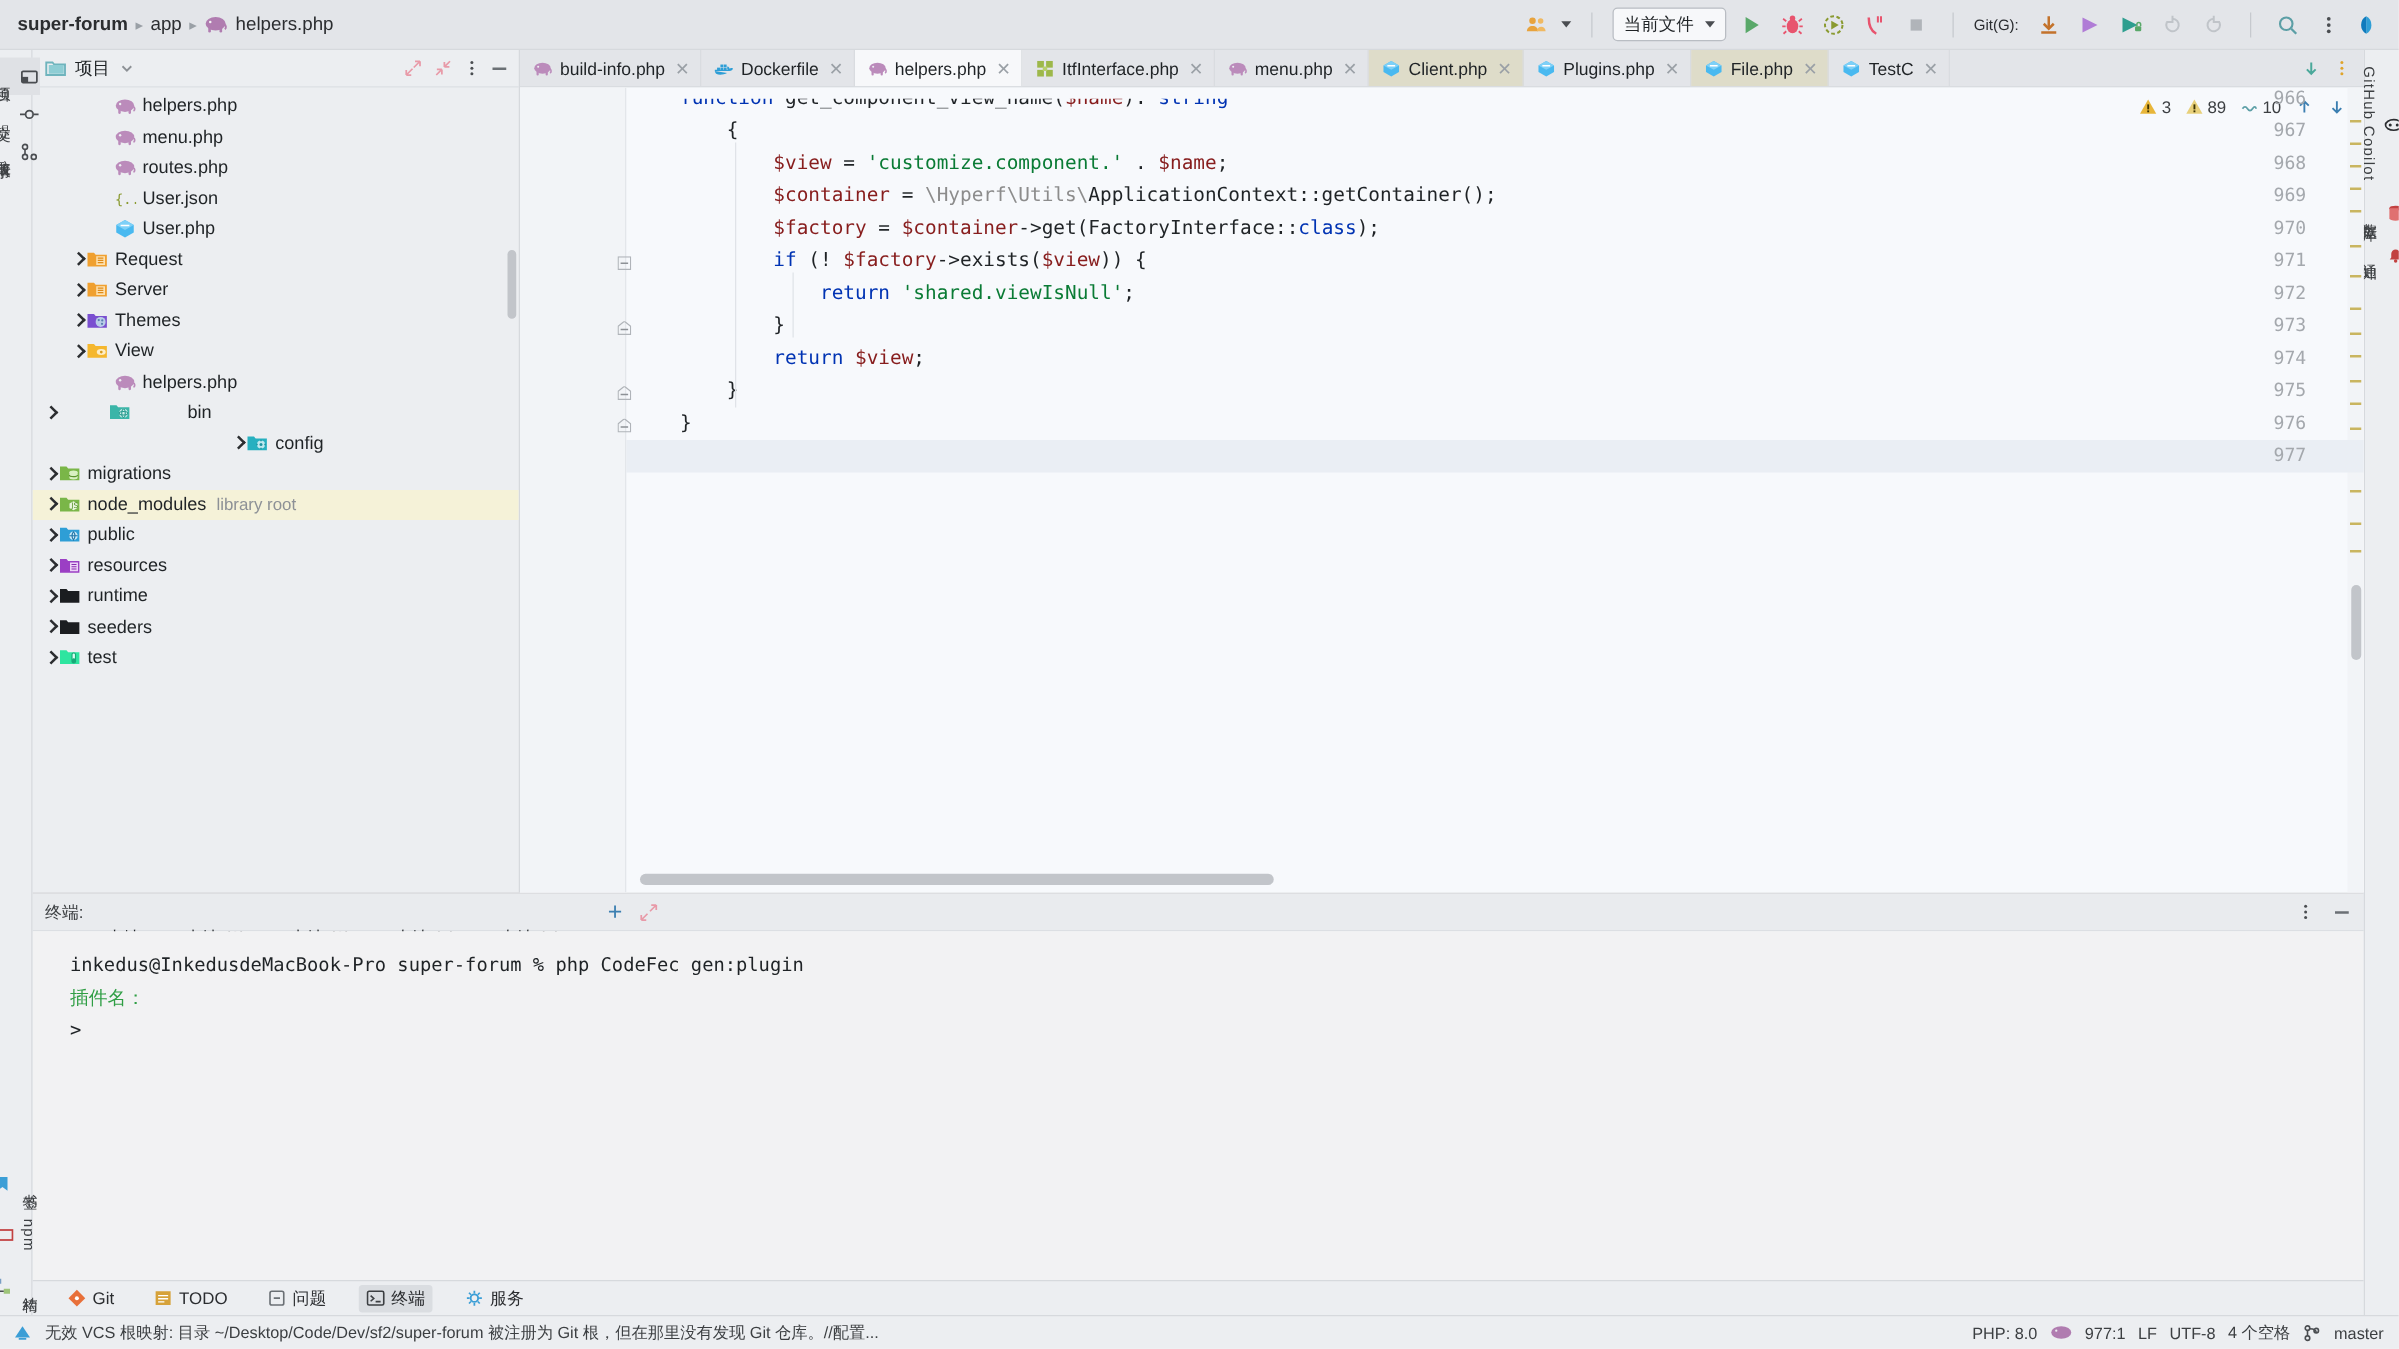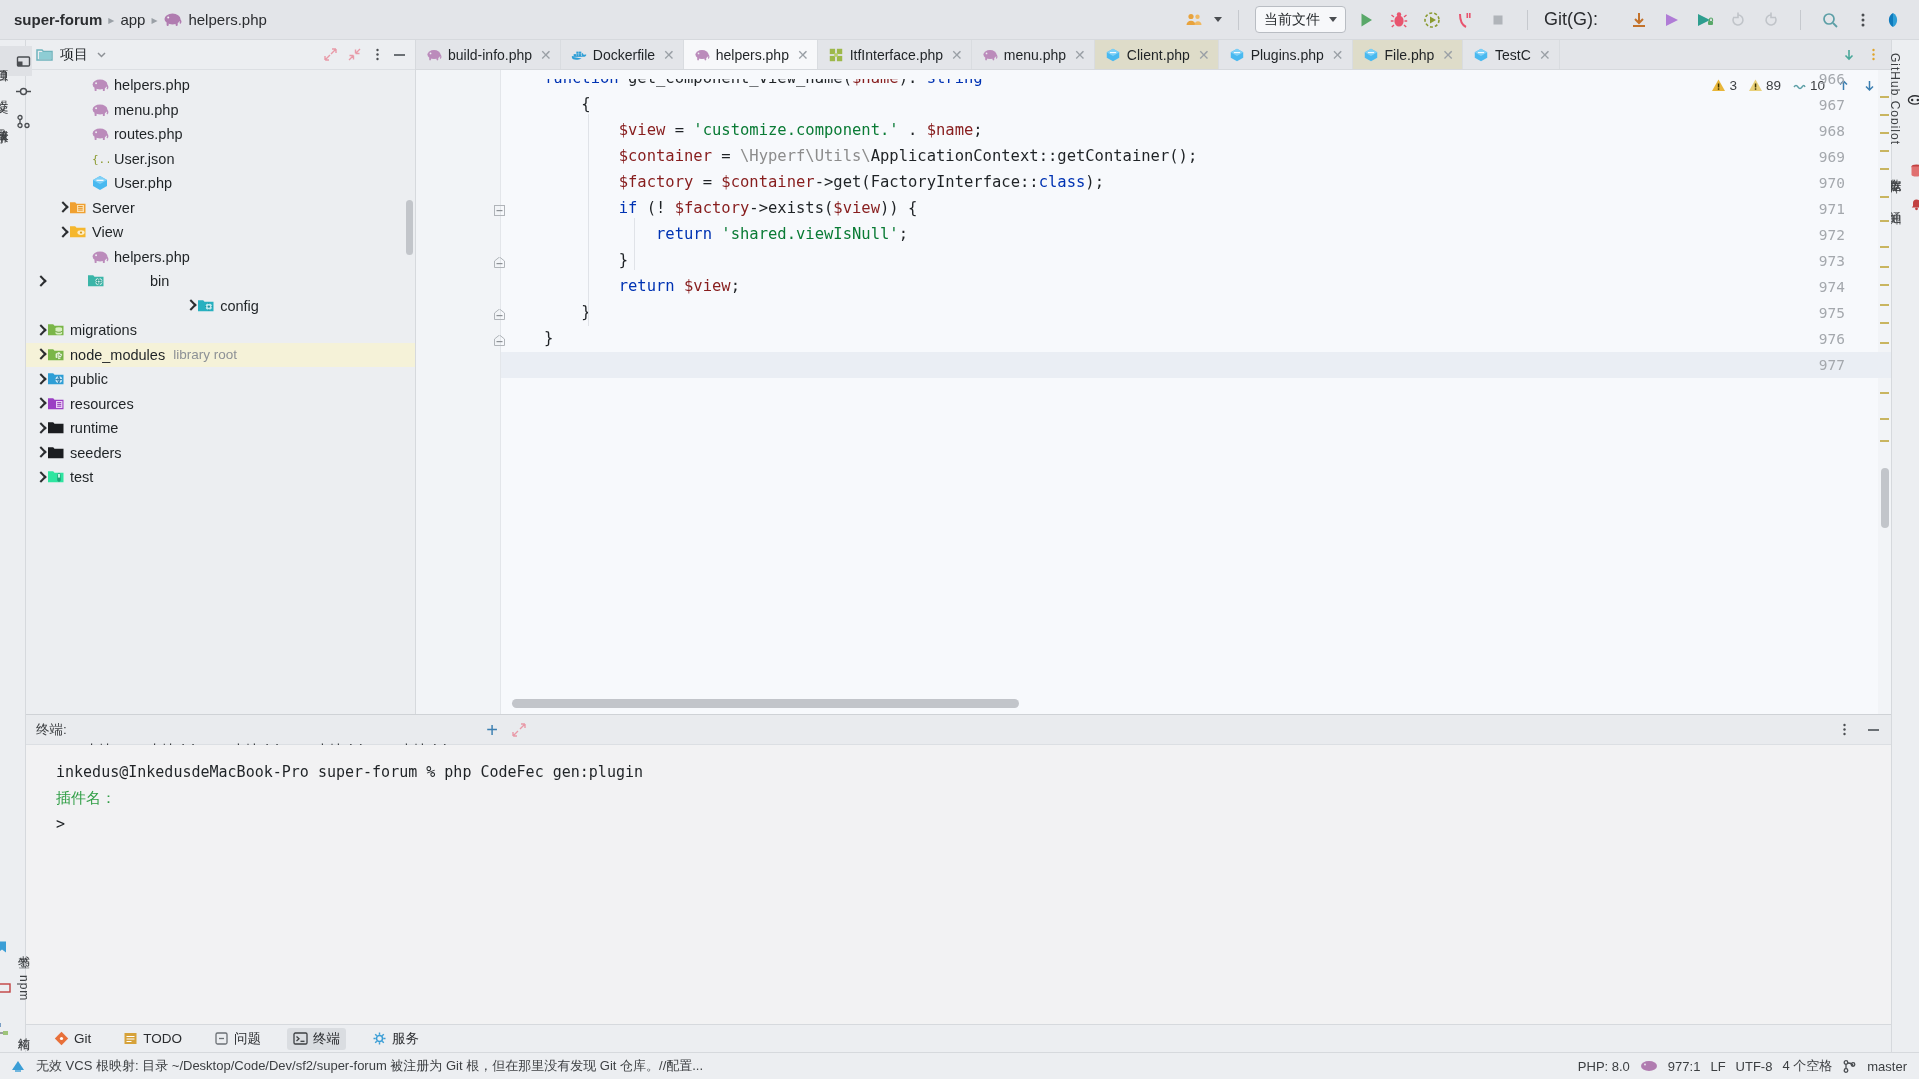--- a/index.html
+++ b/index.html
@@ -33,21 +33,21 @@
     display: flex; align-items: center; justify-content: center;
   }
   .vsep { width: 1px; height: 20px; background: #c6c9ce; margin: 0 9px; }
   .runcfg {
     display: flex; align-items: center; gap: 9px;
     height: 27px; padding: 0 8px;
     border: 1px solid #b9bdc3; border-radius: 4px;
     background: #f7f8fa; font-size: 14px; color: #1f2326;
     white-space: nowrap;
   }
-  .gitlabel { font-size: 18px; color: #2b2d30; margin-right: 21px; white-space: nowrap; }
+  .gitlabel { font-size: 12px; color: #2b2d30; margin-right: 4px; white-space: nowrap; }
   .caret-dn { width: 0; height: 0; border-left: 4px solid transparent; border-right: 4px solid transparent; border-top: 5px solid #4a4d51; }
 
   
   .bodyrow { flex: 1; display: flex; min-height: 0; }
 
   
   .rail {
     width: 26px; min-width: 26px; background: #eceef1;
     border-right: 1px solid #d6d9dd;
     display: flex; flex-direction: column; align-items: center;
@@ -491,21 +491,45 @@
               </div>
               <div class="trow" style="padding-left: 30px;">
                 <span class="arrow"></span>
                 <span class="ficon">
                   <svg width="18" height="18" viewBox="0 0 18 18">
                     <path d="M1 3.2 h5.2 l1.3 1.5 H16.5 V14.2 H1 Z" fill="#f0a030"></path>
                     <rect x="8" y="6" width="7" height="7" fill="#fde1b0"></rect>
                     <path d="M9.2 7.5 h4.5 M9.2 9.3 h4.5 M9.2 11.1 h4.5" stroke="#e08a18" stroke-width="0.9"></path>
                   </svg>
                 </span>
+                <span class="tlabel">Request</span>
+              </div>
+              <div class="trow" style="padding-left: 30px;">
+                <span class="arrow"></span>
+                <span class="ficon">
+                  <svg width="18" height="18" viewBox="0 0 18 18">
+                    <path d="M1 3.2 h5.2 l1.3 1.5 H16.5 V14.2 H1 Z" fill="#f0a030"></path>
+                    <rect x="8" y="6" width="7" height="7" fill="#fde1b0"></rect>
+                    <path d="M9.2 7.5 h4.5 M9.2 9.3 h4.5 M9.2 11.1 h4.5" stroke="#e08a18" stroke-width="0.9"></path>
+                  </svg>
+                </span>
                 <span class="tlabel">Server</span>
+              </div>
+              <div class="trow" style="padding-left: 30px;">
+                <span class="arrow"></span>
+                <span class="ficon">
+                  <svg width="18" height="18" viewBox="0 0 18 18">
+                    <path d="M1 3.2 h5.2 l1.3 1.5 H16.5 V14.2 H1 Z" fill="#7a4fd0"></path>
+                    <circle cx="11.5" cy="9.5" r="4" fill="#b9cde8"></circle>
+                    <circle cx="10" cy="8" r="0.9" fill="#5a7fb0"></circle>
+                    <circle cx="12.8" cy="8.3" r="0.9" fill="#5a7fb0"></circle>
+                    <circle cx="12.6" cy="11" r="0.9" fill="#5a7fb0"></circle>
+                  </svg>
+                </span>
+                <span class="tlabel">Themes</span>
               </div>
               <div class="trow" style="padding-left: 30px;">
                 <span class="arrow"></span>
                 <span class="ficon">
                   <svg width="18" height="18" viewBox="0 0 18 18">
                     <path d="M1 3.2 h5.2 l1.3 1.5 H16.5 V14.2 H1 Z" fill="#f5b72e"></path>
                     <ellipse cx="12" cy="9.6" rx="3.6" ry="2.4" fill="#fdedc6"></ellipse>
                     <circle cx="12" cy="9.6" r="1.1" fill="#d69a1e"></circle>
                   </svg>
                 </span>

